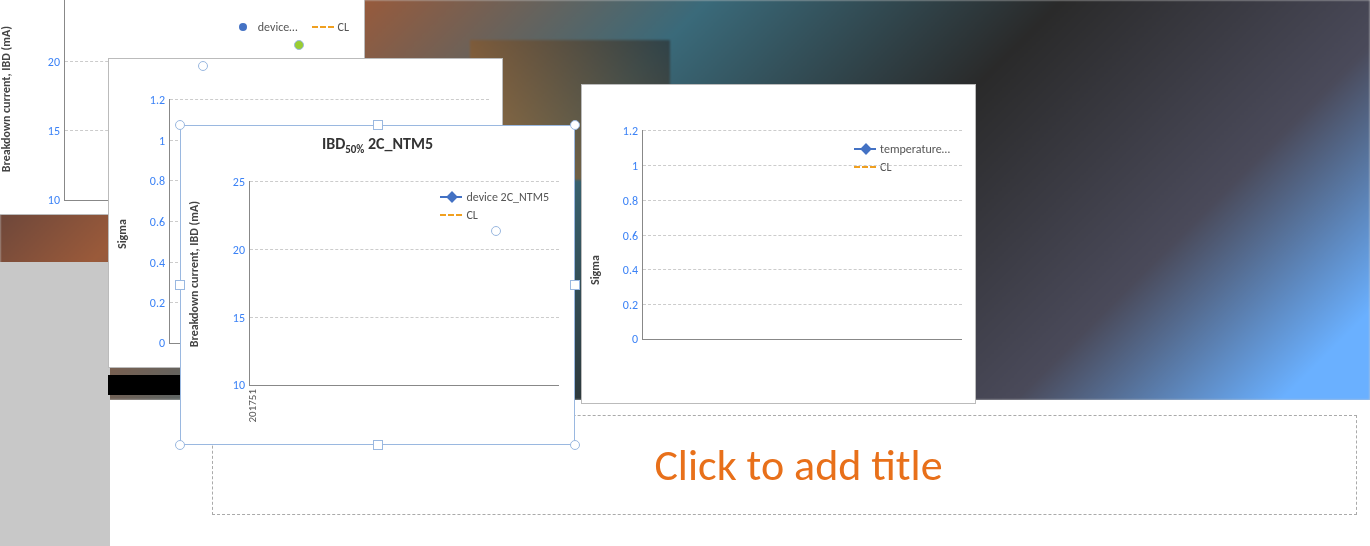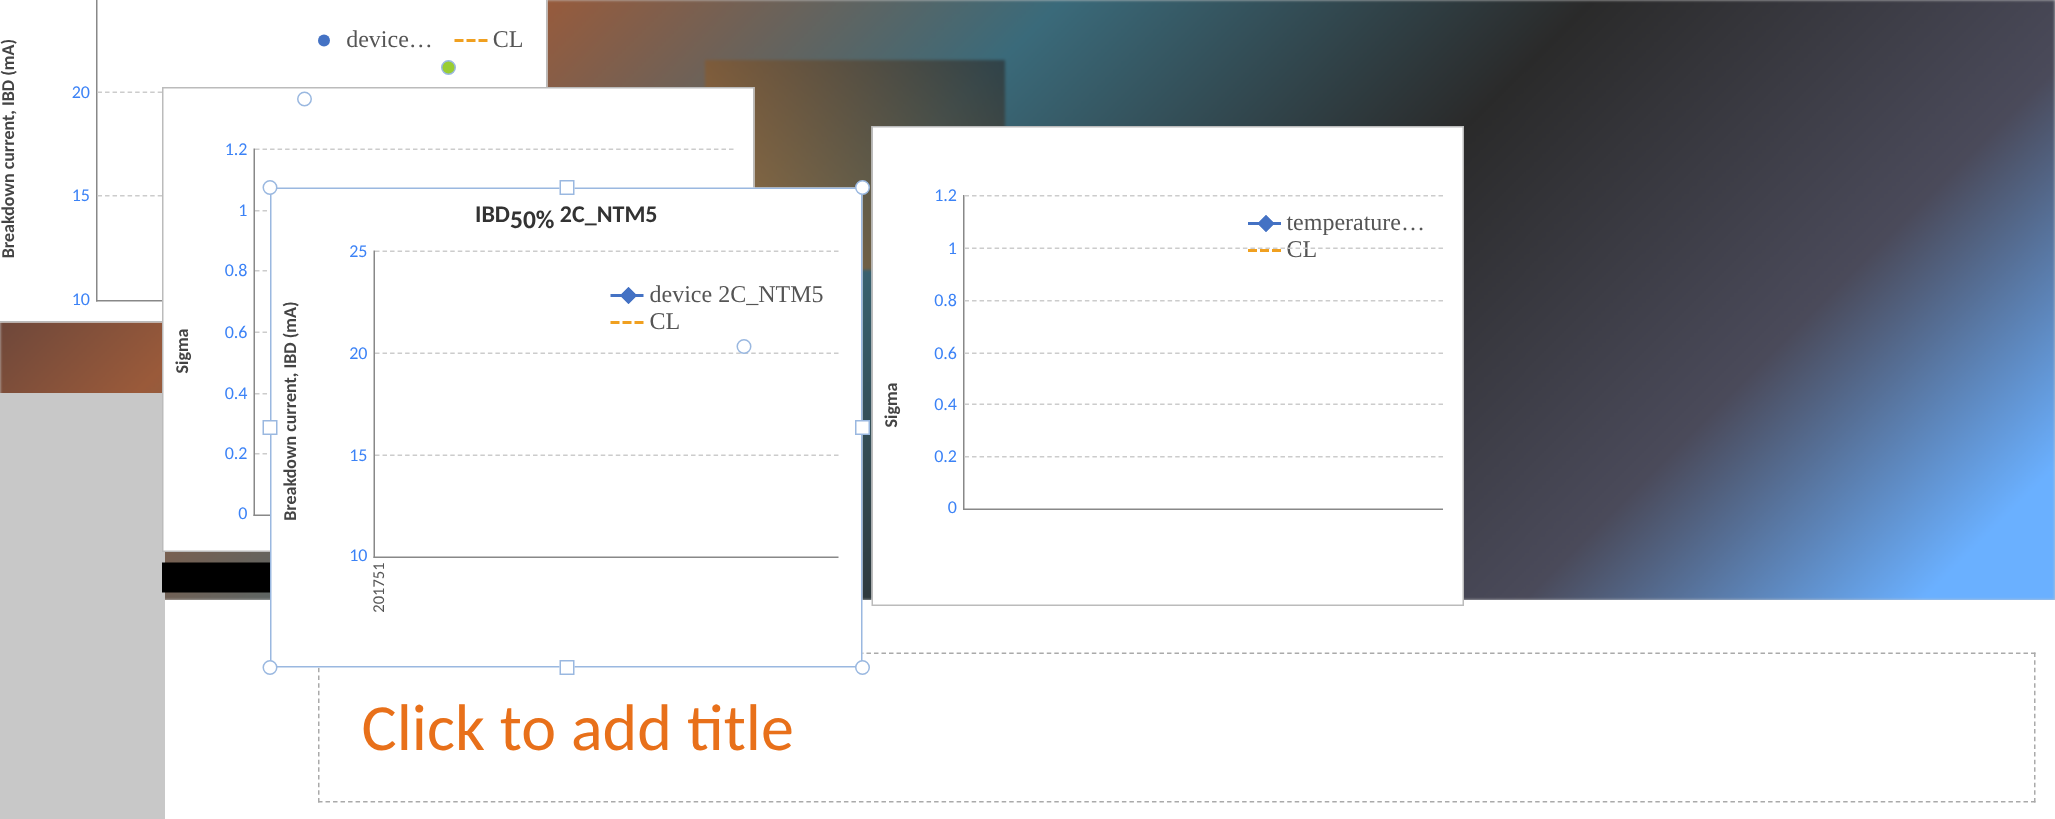--- a/index.html
+++ b/index.html
@@ -40,26 +40,27 @@
   }
   .gray-black {
     position: absolute;
     left: 108px; top: 375px;
     width: 80px; height: 20px;
     background: #000;
   }
 
   .title-placeholder {
     position: absolute;
-    left: 212px; top: 435px;
+    left: 212px; top: 415px;
     width: 1145px; height: 100px;
     border: 1px dashed #aaa;
     display: flex;
     align-items: center;
     padding-left: 28px;
+    justify-content: center;
   }
   .title-placeholder span {
     color: #e8701a;
     font-size: 44px;
     font-weight: 400;
   }
 
   .chart {
     position: absolute;
     background: #fff;
@@ -67,21 +68,21 @@
     font-size: 12px;
     color: #444;
   }
   .chart-title {
     text-align: center;
     font-weight: bold;
     font-size: 16px;
     padding-top: 8px;
     color: #333;
   }
-  .chart-title sub { font-size: 17px; }
+  .chart-title sub { font-size: 11px; }
   .plot {
     position: absolute;
     border-left: 1px solid #888;
     border-bottom: 1px solid #888;
   }
   .grid-h {
     position: absolute;
     left: 0; width: 100%;
     border-top: 1px dashed #ccc;
   }
@@ -107,23 +108,22 @@
   .ylabel {
     position: absolute;
     writing-mode: vertical-rl;
     transform: rotate(180deg);
     font-size: 12px;
     color: #444;
     font-weight: bold;
   }
   .legend {
     position: absolute;
-    font-size: 16px;
+    font-size: 12px;
     color: #555;
-    font-family: Liberation Serif, serif;
   }
   .legend-row {
     display: flex;
     align-items: center;
     gap: 4px;
     height: 18px;
   }
   .leg-marker-diam {
     width: 22px; height: 2px; background: #4472c4;
     position: relative;
@@ -242,21 +242,21 @@
   <div class="legend" style="right:25px; top:62px;">
     <div class="legend-row">
       <div class="leg-marker-diam"></div>
       <span>device 2C_NTM5</span>
     </div>
     <div class="legend-row">
       <div class="leg-marker-dash"></div>
       <span>CL</span>
     </div>
   </div>
-  <div class="plot" style="left:68px; top:41px; width:310px; height:205px;">
+  <div class="plot" style="left:68px; top:55px; width:310px; height:205px;">
     <div class="grid-h" style="top:0%">
         <span class="ytick">25</span>
       </div>
     <div class="grid-h" style="top:33.3%">
         <span class="ytick">20</span>
       </div>
     <div class="grid-h" style="top:66.6%">
         <span class="ytick">15</span>
       </div>
     <div class="grid-h" style="top:100%;border:none;">

